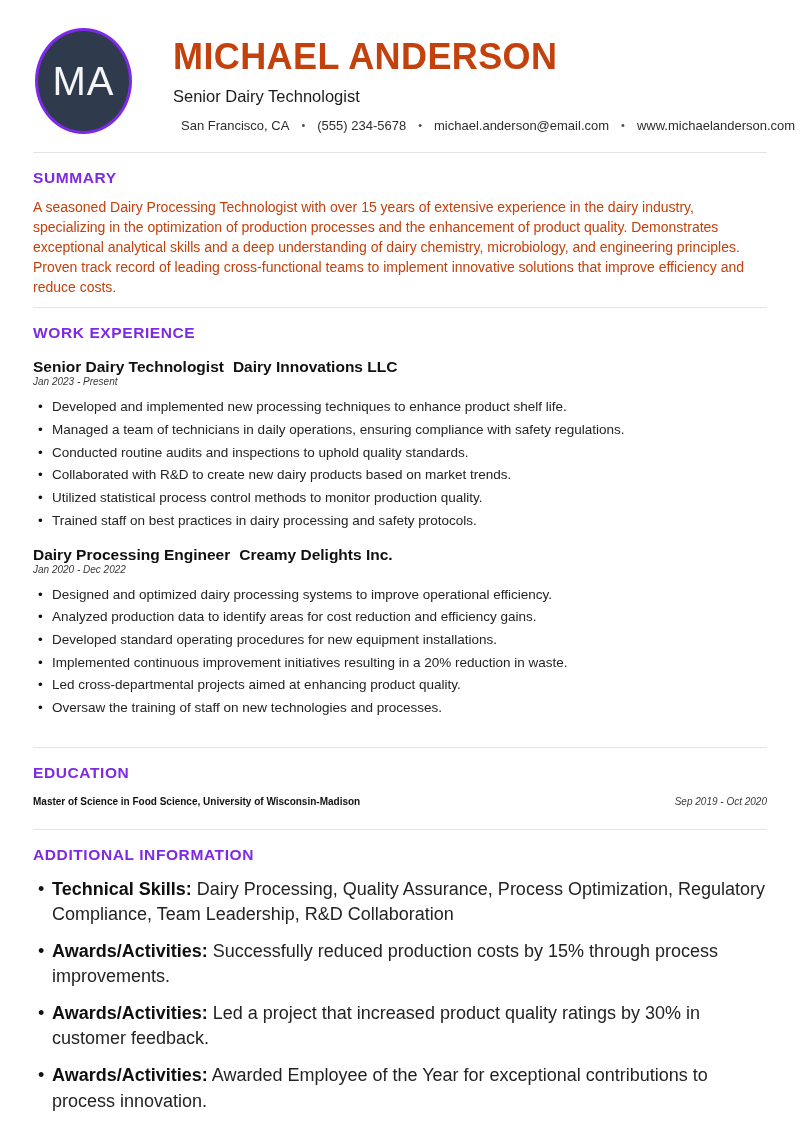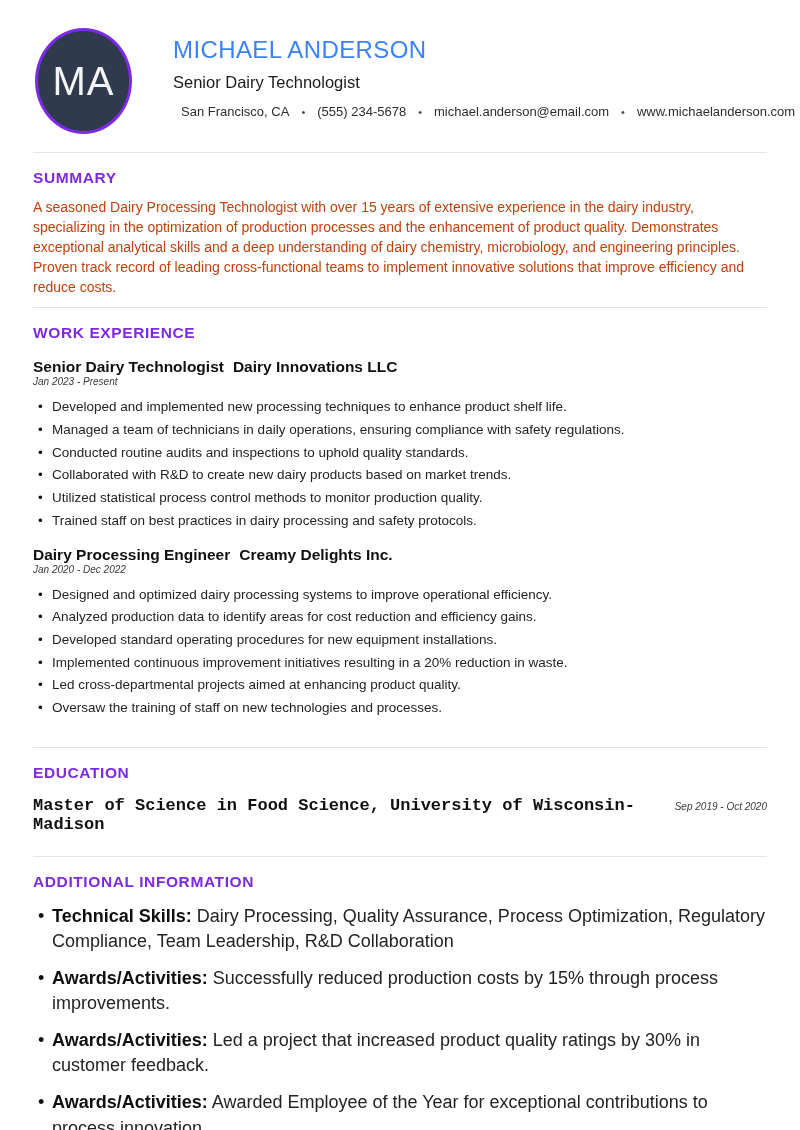--- a/index.html
+++ b/index.html
@@ -35,23 +35,23 @@
     display: flex;
     align-items: center;
     justify-content: center;
     color: #f4f5f6;
     font-size: 40px;
     font-weight: 400;
     letter-spacing: 1px;
   }
   .header-text { margin-left: 17px; padding-top: 9px; }
   .name {
-    font-size: 24px;
-    font-weight: 400;
-    color: #3b82f6;
+    font-size: 36px;
+    font-weight: 700;
+    color: #c2410c;
     letter-spacing: 0.4px;
     line-height: 1.1;
   }
   .job-headline {
     margin-top: 10px;
     font-size: 16.5px;
     font-weight: 400;
     color: #1b1b1b;
   }
   .contact-row {
@@ -125,21 +125,21 @@
   }
 
   
   .section.education { padding-bottom: 22px; }
   .edu-row {
     display: flex;
     justify-content: space-between;
     align-items: baseline;
     margin-top: 14px;
   }
-  .edu-degree { font-size: 17px; font-weight: 700; color: #101010; font-family: Liberation Mono, monospace; }
+  .edu-degree { font-size: 10px; font-weight: 700; color: #101010; }
 
   
   ul.addl-list { list-style: none; margin-top: 13px; }
   ul.addl-list li {
     position: relative;
     padding-left: 19px;
     margin-bottom: 11px;
     font-size: 18px;
     line-height: 1.42;
     color: #232323;

